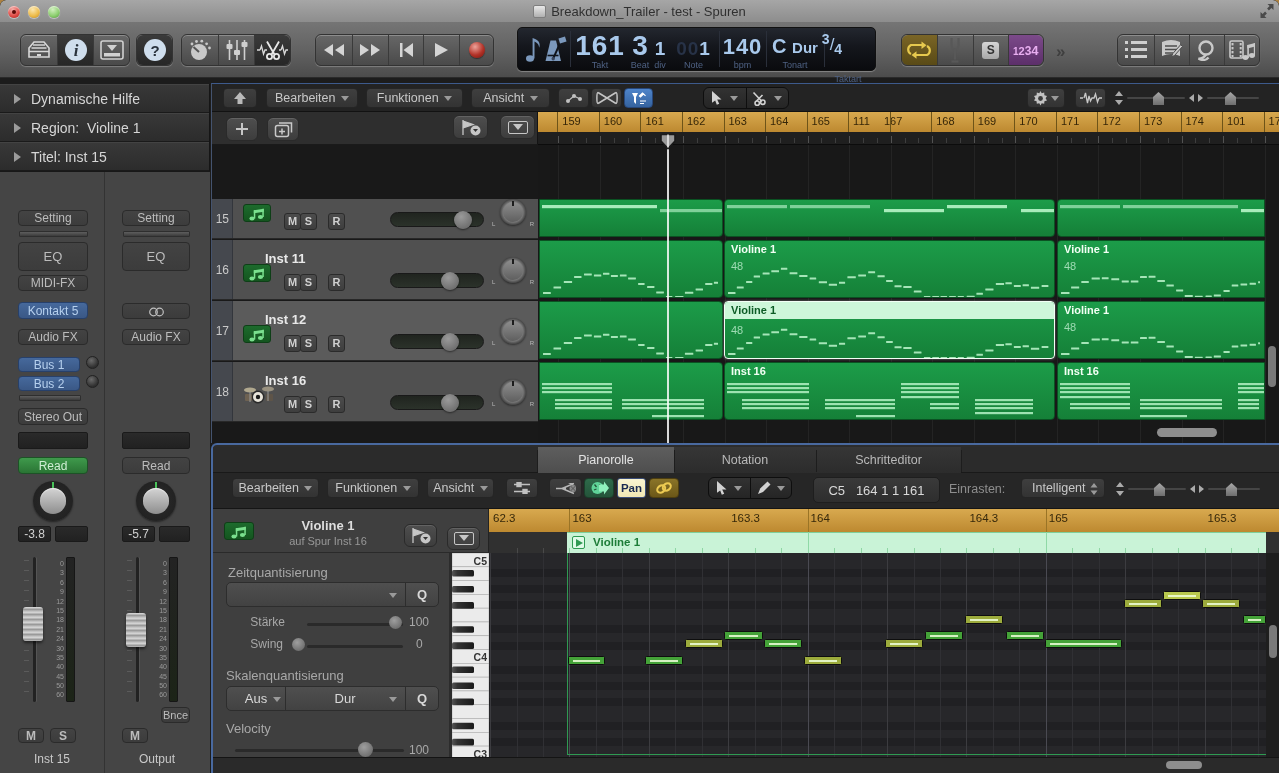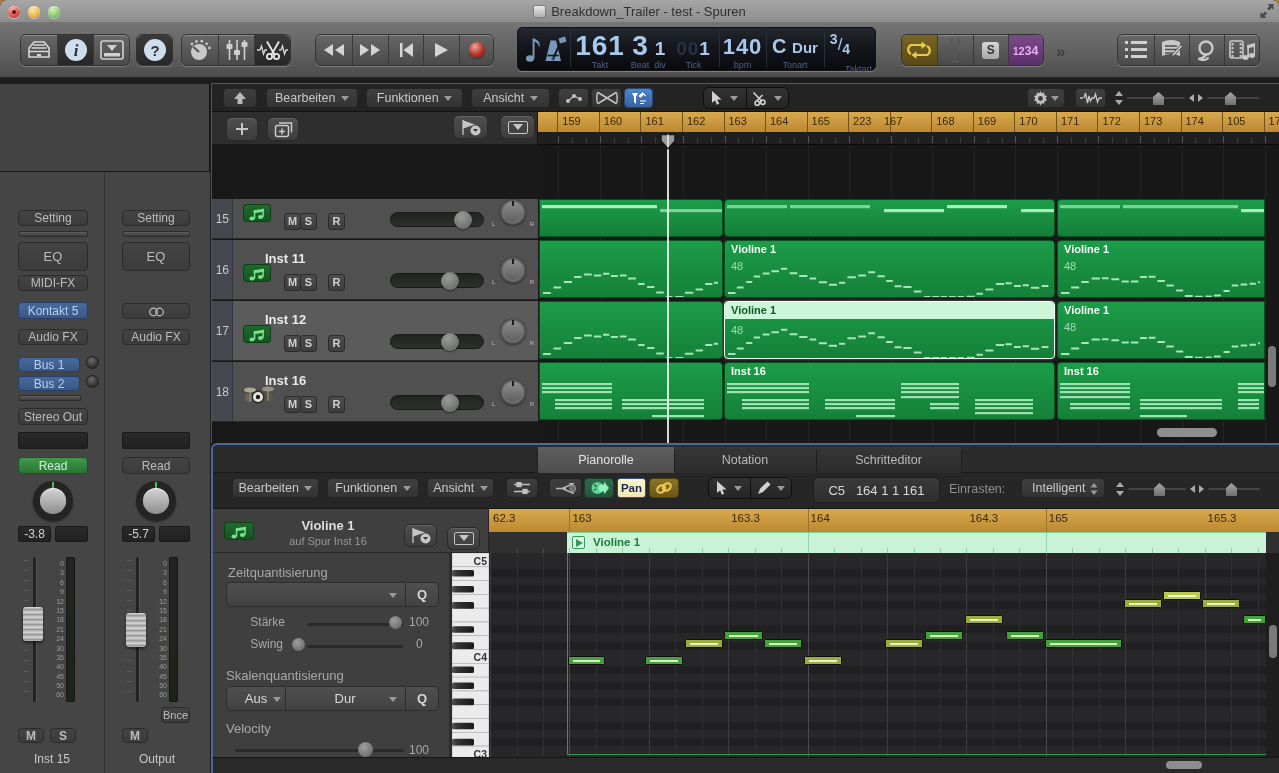--- a/index.html
+++ b/index.html
@@ -295,30 +295,30 @@
           </g>
       </svg>
       <div class="lcddiv" style="left:52px"></div>
       <div class="abs lcdnum" style="left:55px;top:2px;width:54px;font-size:28px;text-align:center;letter-spacing:1px;">161</div>
       <div class="abs lcdlabel" style="left:55px;top:32px;width:54px;text-align:center;">Takt</div>
       <div class="abs lcdnum" style="left:110px;top:2px;width:24px;font-size:28px;text-align:center;">3</div>
       <div class="abs lcdlabel" style="left:110px;top:32px;width:24px;text-align:center;">Beat</div>
       <div class="abs lcdnum" style="left:132px;top:10px;width:20px;font-size:19px;text-align:center;">1</div>
       <div class="abs lcdlabel" style="left:132px;top:32px;width:20px;text-align:center;">div</div>
       <div class="abs lcdnum" style="left:154px;top:10px;width:43px;font-size:19px;text-align:center;letter-spacing:1px;"><span style="color:#273247">00</span>1</div>
-      <div class="abs lcdlabel" style="left:154px;top:32px;width:43px;text-align:center;">Tick</div>
+      <div class="abs lcdlabel" style="left:154px;top:32px;width:43px;text-align:center;">Note</div>
       <div class="lcddiv" style="left:201px"></div>
       <div class="abs lcdnum" style="left:201px;top:6px;width:47px;font-size:22px;text-align:center;letter-spacing:1px;">140</div>
       <div class="abs lcdlabel" style="left:201px;top:32px;width:47px;text-align:center;">bpm</div>
       <div class="lcddiv" style="left:248px"></div>
       <div class="abs lcdnum" style="left:248px;top:7px;width:58px;font-size:20px;text-align:center;">C <span style="font-size:15px">Dur</span></div>
       <div class="abs lcdlabel" style="left:248px;top:32px;width:58px;text-align:center;">Tonart</div>
       <div class="lcddiv" style="left:306px"></div>
-      <div class="abs lcdnum" style="left:296px;top:3px;width:52px;font-size:14px;text-align:center;"><span style="vertical-align:6px">3</span><span style="font-size:17px;font-weight:normal">/</span><span style="vertical-align:-4px">4</span></div>
-      <div class="abs lcdlabel" style="left:306px;top:36px;width:48px;text-align:right;">Taktart</div>
+      <div class="abs lcdnum" style="left:288px;top:3px;width:52px;font-size:14px;text-align:center;"><span style="vertical-align:6px">3</span><span style="font-size:17px;font-weight:normal">/</span><span style="vertical-align:-4px">4</span></div>
+      <div class="abs lcdlabel" style="left:306px;top:46px;width:48px;text-align:center;">Taktart</div>
     </div>
 
     <div class="abs tbgroup" style="left:901px;width:143px;">
       <div class="tbbtn" style="width:35px;border-radius:6px 0 0 6px;background:linear-gradient(#7a6526,#594a16);">
         <svg width="24" height="18" viewBox="0 0 24 18">
             <path d="M6 4 h10 v-3 l6 5.5 l-6 5.5 v-3 H6 a3.5 3.5 0 0 0 0 7 h-2 a5.5 5.5 0 0 1 0-11 z M18 14 h-8 v3 l-0-0" fill="none"></path>
             <g fill="none" stroke="#e6c94e" stroke-width="2.2">
               <path d="M4 13 a5 5 0 0 1 0-9 h11"></path>
               <path d="M20 5 a5 5 0 0 1 0 9 h-11"></path>
             </g>
@@ -390,20 +390,23 @@
               <ellipse cx="23" cy="17.5" rx="3" ry="2.4"></ellipse>
               <rect x="18.3" y="7" width="1.6" height="13"></rect>
               <rect x="24.8" y="5" width="1.6" height="13"></rect>
               <path d="M18.3 7 L26.4 5 v3.5 L18.3 10.5 z"></path>
             </g>
           </svg>
       </div>
     </div>
   </div>
   <div id="sidebar" class="abs">
+    <div class="abs sideheader" style="top:1px;"><span class="tri"></span>Dynamische Hilfe</div>
+    <div class="abs sideheader" style="top:30px;"><span class="tri"></span>Region:&nbsp; Violine 1</div>
+    <div class="abs sideheader" style="top:59px;"><span class="tri"></span>Titel: Inst 15</div>
     <div class="abs" id="strips">
       <div class="abs" style="left:104px;top:0;width:1px;height:602px;background:#333;"></div>
 
       <div class="abs cs-btn" style="left:18px;top:38px;width:70px;height:16px;line-height:15px;">Setting</div>
       <div class="abs cs-thin" style="left:19px;top:59px;width:69px;"></div>
       <div class="abs cs-btn" style="left:18px;top:70px;width:70px;height:29px;line-height:28px;font-size:13px;">EQ</div>
       <div class="abs cs-btn" style="left:18px;top:103px;width:70px;height:16px;line-height:15px;">MIDI-FX</div>
       <div class="abs cs-btn blue" style="left:18px;top:130px;width:70px;height:17px;line-height:16px;">Kontakt 5</div>
       <div class="abs cs-btn" style="left:18px;top:157px;width:70px;height:16px;line-height:15px;">Audio FX</div>
       <div class="abs cs-btn blue" style="left:18px;top:185px;width:62px;height:15px;line-height:14px;">Bus 1</div>
@@ -614,39 +617,39 @@
         <div class="abs rlab" style="left:103.4px">161</div>
         <div class="abs rtick" style="left:102.4px"></div>
         <div class="abs rlab" style="left:144.9px">162</div>
         <div class="abs rtick" style="left:143.9px"></div>
         <div class="abs rlab" style="left:186.5px">163</div>
         <div class="abs rtick" style="left:185.5px"></div>
         <div class="abs rlab" style="left:228.0px">164</div>
         <div class="abs rtick" style="left:227.0px"></div>
         <div class="abs rlab" style="left:269.6px">165</div>
         <div class="abs rtick" style="left:268.6px"></div>
-        <div class="abs rlab" style="left:311.1px">223</div>
+        <div class="abs rlab" style="left:311.1px">111</div>
         <div class="abs rtick" style="left:310.1px"></div>
         <div class="abs rlab" style="left:342px">167</div>
         <div class="abs rtick" style="left:351.7px"></div>
         <div class="abs rlab" style="left:394.2px">168</div>
         <div class="abs rtick" style="left:393.2px"></div>
         <div class="abs rlab" style="left:435.8px">169</div>
         <div class="abs rtick" style="left:434.8px"></div>
         <div class="abs rlab" style="left:477.3px">170</div>
         <div class="abs rtick" style="left:476.3px"></div>
         <div class="abs rlab" style="left:518.9px">171</div>
         <div class="abs rtick" style="left:517.9px"></div>
         <div class="abs rlab" style="left:560.4px">172</div>
         <div class="abs rtick" style="left:559.4px"></div>
         <div class="abs rlab" style="left:602.0px">173</div>
         <div class="abs rtick" style="left:601.0px"></div>
         <div class="abs rlab" style="left:643.5px">174</div>
         <div class="abs rtick" style="left:642.5px"></div>
-        <div class="abs rlab" style="left:685.1px">105</div>
+        <div class="abs rlab" style="left:685.1px">101</div>
         <div class="abs rtick" style="left:684.1px"></div>
         <div class="abs rlab" style="left:726.6px">176</div>
         <div class="abs rtick" style="left:725.6px"></div>
       </div>
     <div class="abs" id="tticks">
         <div class="abs btick b" style="left:20.3px"></div>
         <div class="abs btick" style="left:34.1px"></div>
         <div class="abs btick" style="left:48.0px"></div>
         <div class="abs btick b" style="left:61.8px"></div>
         <div class="abs btick" style="left:75.7px"></div>

